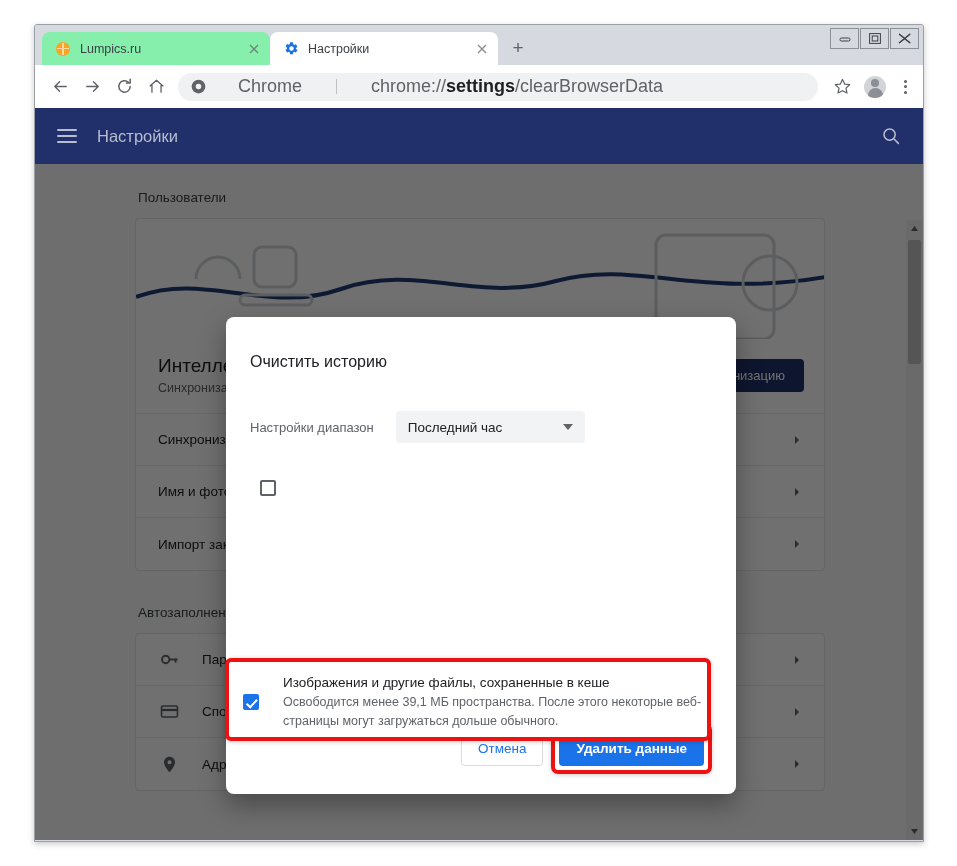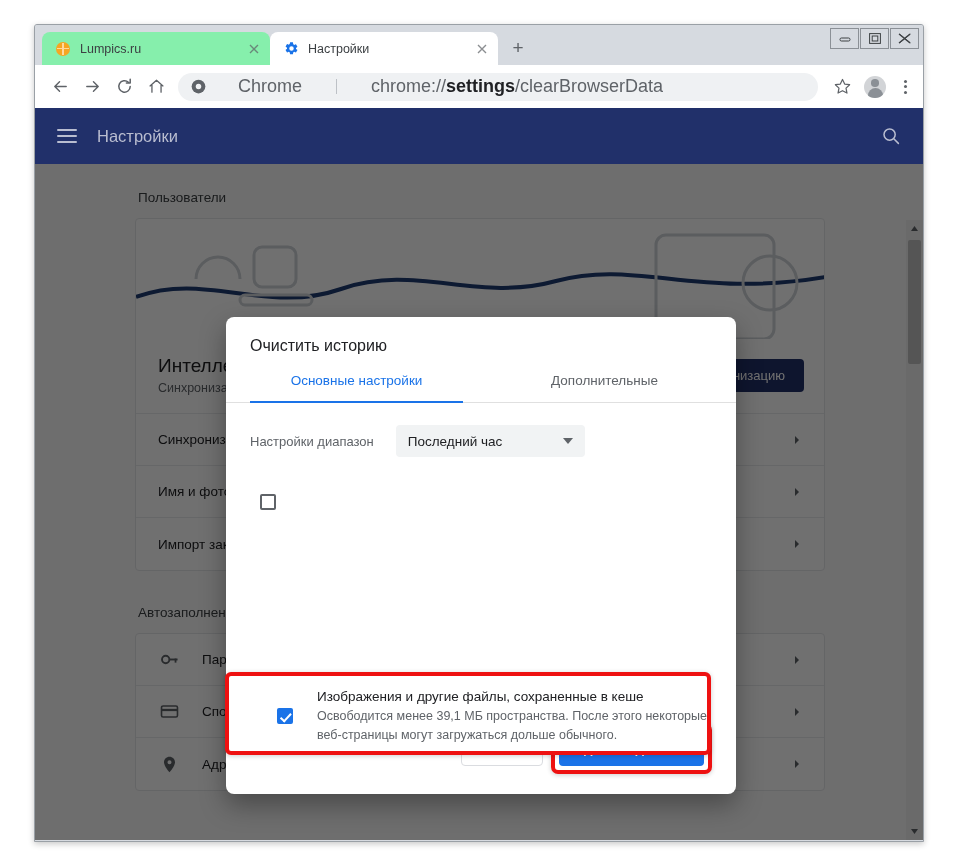--- a/index.html
+++ b/index.html
@@ -395,21 +395,21 @@
     border-radius: 8px;
     z-index: 10;
     box-shadow: 0 11px 26px rgba(0,0,0,0.34);
     display: flex;
     flex-direction: column;
   }
 
   #dialog-title {
     font-size: 16px;
     color: #202124;
-    padding: 20px 24px 18px 24px;
+    padding: 36px 24px 18px 24px;
   }
 
   #dialog-tabs {
     display: flex;
     border-bottom: 1px solid #e0e0e0;
     padding: 0 24px;
   }
   .dlg-tab {
     font-size: 13.5px;
     padding: 0 0 13px 0;
@@ -524,21 +524,21 @@
     left: -1px;
     top: 269px;
     width: 486px;
     height: 83px;
     border: 4px solid #ee1111;
     border-radius: 6px;
     background: #ffffff;
     z-index: 3;
     box-shadow: 0 1px 5px rgba(0,0,0,0.2);
   }
-  #cache-row-highlight .checkbox-item { padding: 11px 0 0 16px; margin-left: 22px; }
+  #cache-row-highlight .checkbox-item { padding: 11px 0 0 4px; }
 
   #dialog-footer {
     display: flex;
     justify-content: flex-end;
     align-items: center;
     padding: 0 24px 20px 24px;
     gap: 8px;
     position: relative;
   }
   #cancel-button {
@@ -809,24 +809,20 @@
         </div>
       </div>
       <div id="scrollbar-scrim"></div>
 
       <div id="modal-scrim"></div>
 
       <div id="clear-data-dialog">
 
         <div id="dialog-title">Очистить историю</div>
 
-        <div id="dialog-tabs">
-          <div class="dlg-tab selected">Основные настройки</div>
-          <div class="dlg-tab unselected">Дополнительные</div>
-        </div>
 
         <div id="dialog-body">
 
           <div id="timerange-row">
             <span id="timerange-label">Настройки диапазон</span>
             <div id="timerange-select">
               <span class="sel-value">Последний час</span>
               <span class="sel-caret"></span>
             </div>
           </div>

